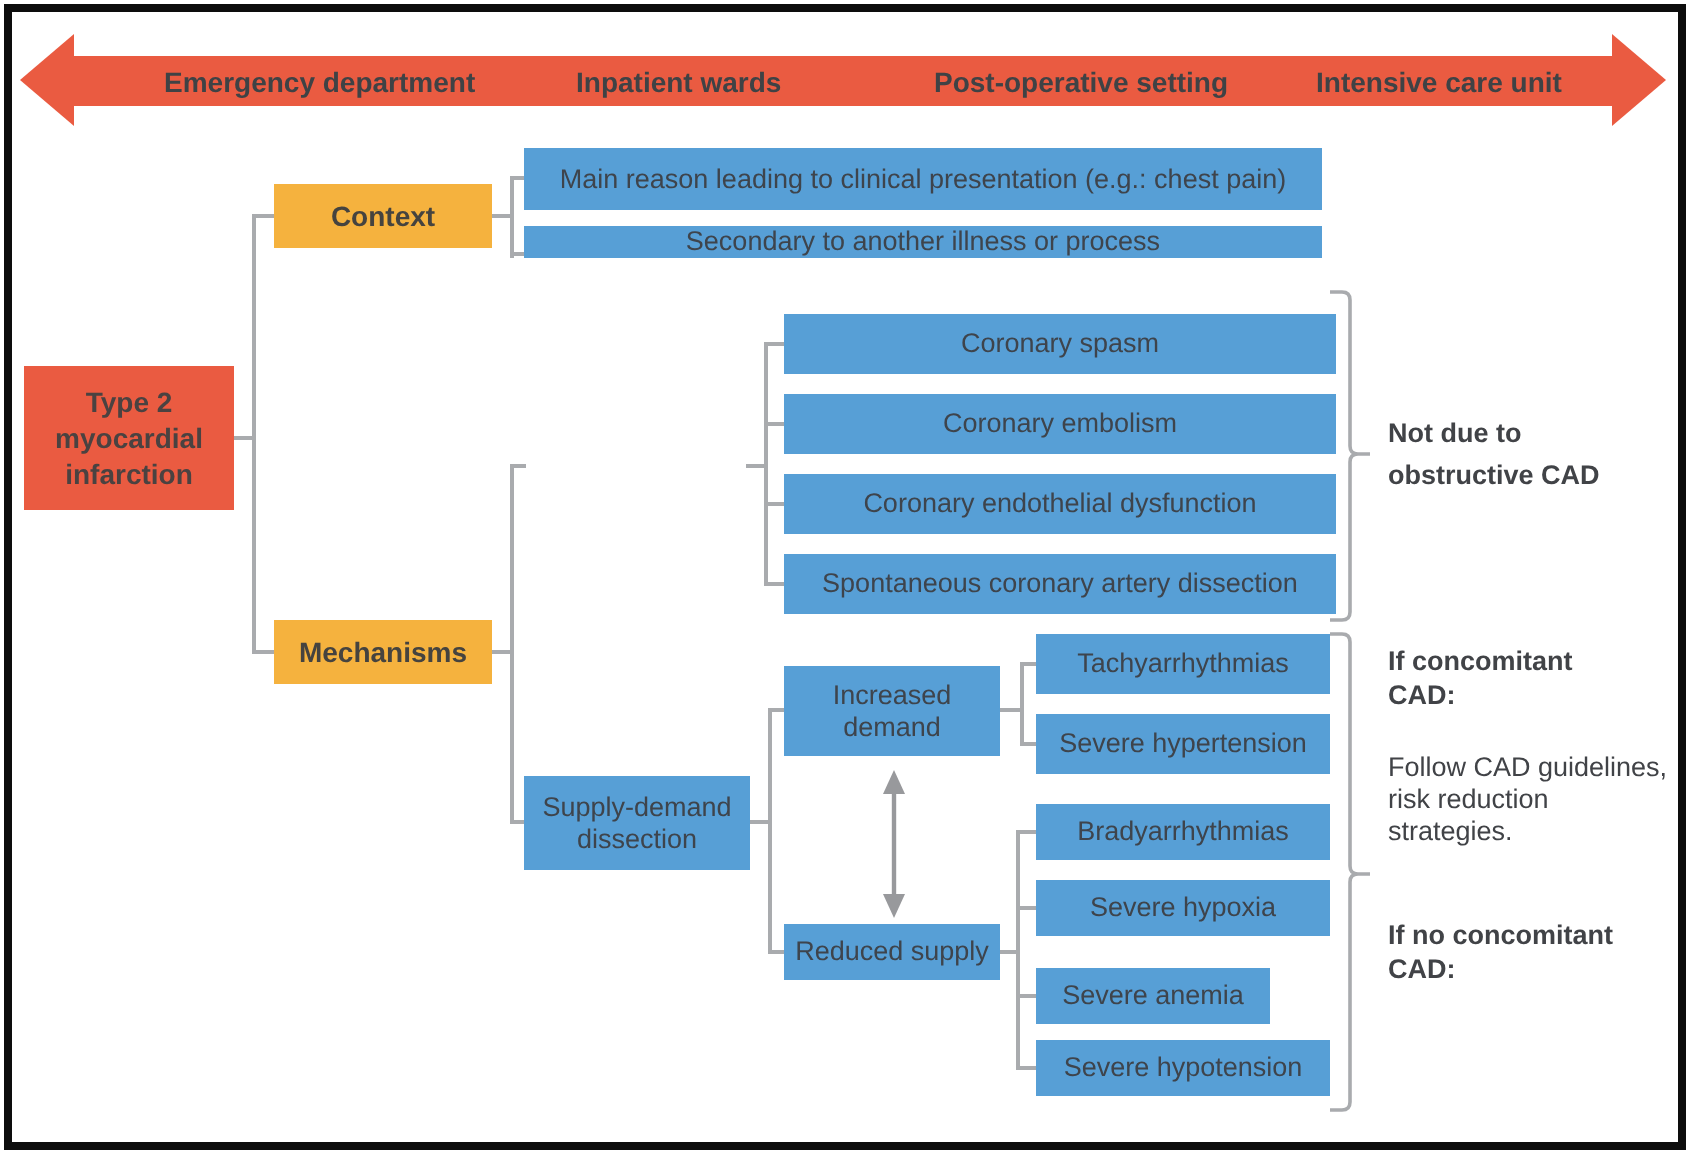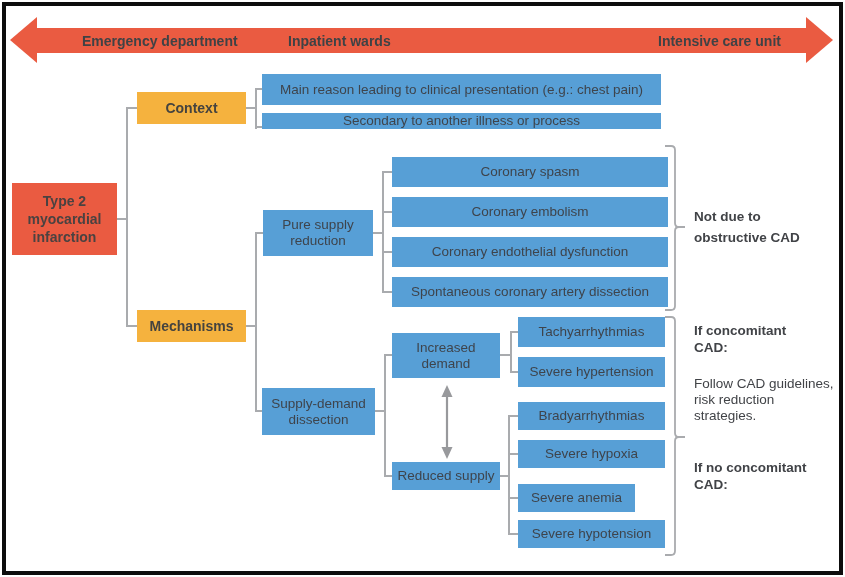--- a/index.html
+++ b/index.html
@@ -38,31 +38,31 @@
 </head>
 <body>
 
 <div id="stage">
 
   <div class="tl-body"></div>
   <div class="tl-head left"></div>
   <div class="tl-head right"></div>
   <span class="tl-label" style="left:82px">Emergency department</span>
   <span class="tl-label" style="left:288px">Inpatient wards</span>
+  <span class="tl-label" style="left:467px">Post-operative setting</span>
   <span class="tl-label" style="left:658px">Intensive care unit</span>
 
   <div class="box red" style="left:12px;top:183px;width:105px;height:72px;padding:0 10px">Type 2 myocardial infarction</div>
 
   <div class="box amber" style="left:137px;top:92px;width:109px;height:32px">Context</div>
   <div class="box amber" style="left:137px;top:310px;width:109px;height:32px">Mechanisms</div>
 
   <div class="box blue" style="left:262px;top:74px;width:399px;height:31px">Main reason leading to clinical presentation (e.g.: chest pain)</div>
   <div class="box blue" style="left:262px;top:113px;width:399px;height:16px">Secondary to another illness or process</div>
 
-  <div class="box blue" style="left:263px;top:210px;width:110px;height:46px;padding:0 10px">Pure supply reduction</div>
   <div class="box blue" style="left:392px;top:157px;width:276px;height:30px">Coronary spasm</div>
   <div class="box blue" style="left:392px;top:197px;width:276px;height:30px">Coronary embolism</div>
   <div class="box blue" style="left:392px;top:237px;width:276px;height:30px">Coronary endothelial dysfunction</div>
   <div class="box blue" style="left:392px;top:277px;width:276px;height:30px">Spontaneous coronary artery dissection</div>
 
   <div class="box blue" style="left:262px;top:388px;width:113px;height:47px;padding:0 6px">Supply-demand dissection</div>
   <div class="box blue" style="left:392px;top:333px;width:108px;height:45px;padding:0 14px">Increased demand</div>
   <div class="box blue" style="left:392px;top:462px;width:108px;height:28px">Reduced supply</div>
 
   <div class="box blue" style="left:518px;top:317px;width:147px;height:30px">Tachyarrhythmias</div>

